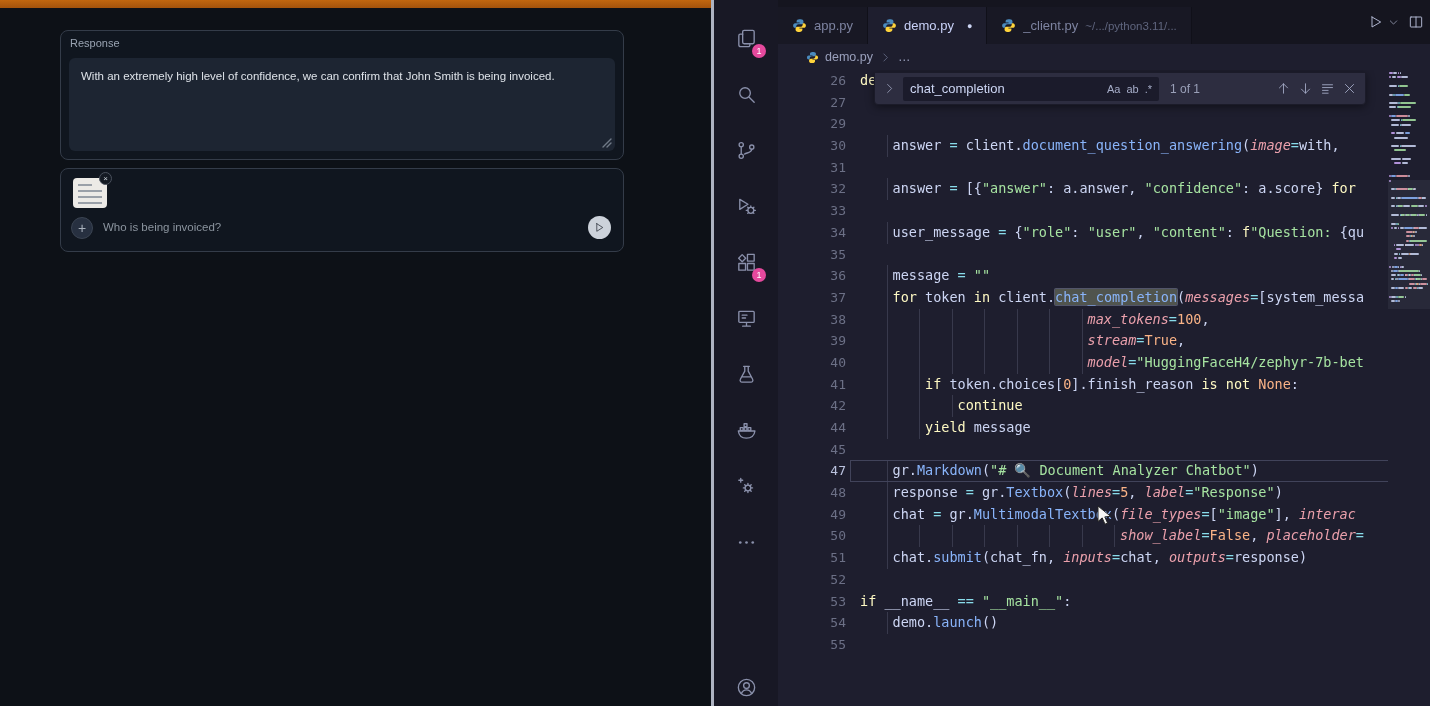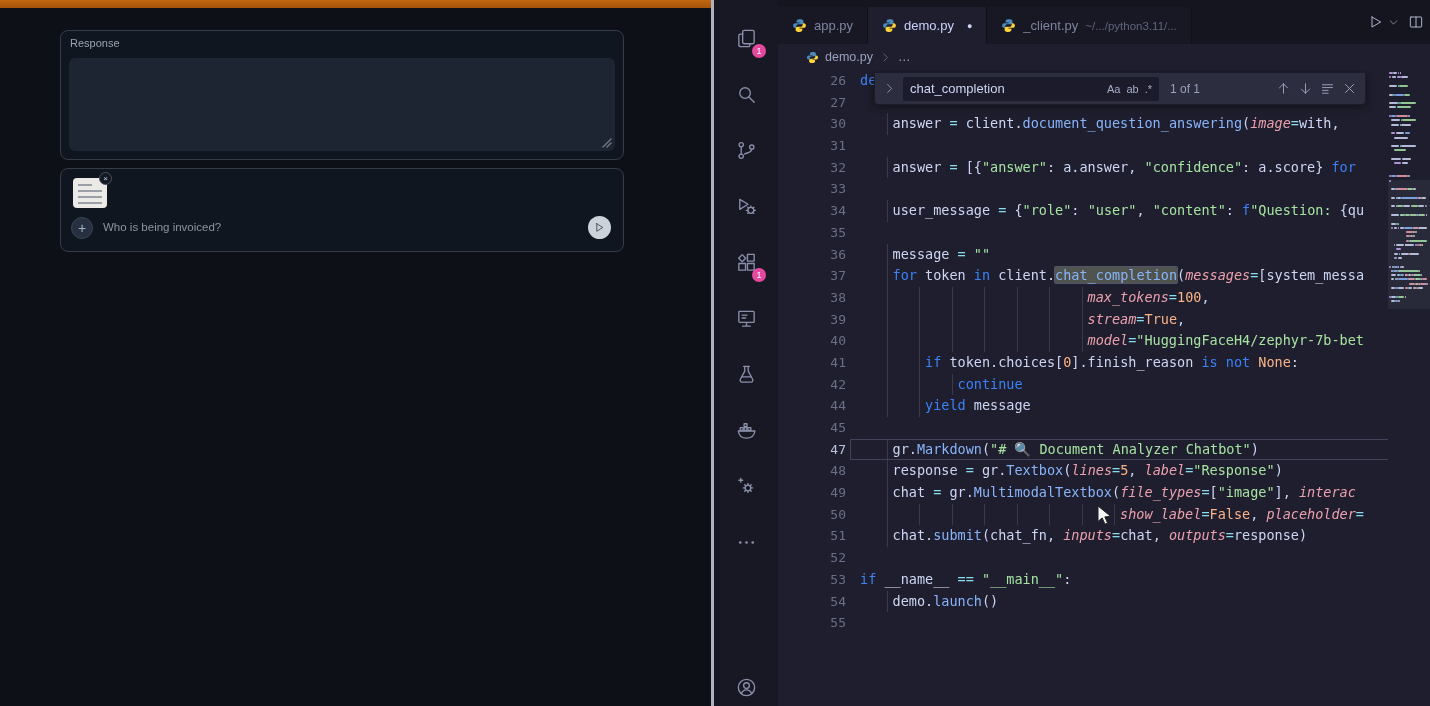--- a/index.html
+++ b/index.html
@@ -51,21 +51,21 @@
   .breadcrumb .icon{width:13px;height:13px}
   .bc-sep{width:10px;height:10px;color:#6e7490}
 
   .code-area{position:relative;height:636px;overflow:hidden;font-family:"DejaVu Sans Mono",monospace;font-size:13.5px}
   .code-row{position:relative;display:flex;height:21.7px;line-height:21.7px}
   .gutter{width:74px;padding-right:6px;text-align:right;color:#6c7086;font-size:13px;flex:none;cursor:pointer}
   .code-text{white-space:pre;margin-left:8px;cursor:text}
   .guide{position:absolute;top:0;bottom:0;width:1px;background:rgba(88,91,112,.45)}
   .current-line::after{content:'';position:absolute;left:72px;right:0;top:0;bottom:0;border:1px solid #41435a;pointer-events:none}
   .current-line .gutter{color:#bac2de}
-  .tok-t{color:#cdd6f4}.tok-k{color:#3b82f6}.tok-f{color:#89b4fa}.tok-s{color:#a6e3a1}
+  .tok-t{color:#cdd6f4}.tok-k{color:#fef9c3}.tok-f{color:#89b4fa}.tok-s{color:#a6e3a1}
   .tok-n{color:#fab387}.tok-p{color:#eba0ac;font-style:italic}.tok-o{color:#89dceb}
   .find-match{background:rgba(163,173,132,.38);box-shadow:0 0 0 1px rgba(205,214,244,.3);border-radius:1px}
 
   .find-widget{position:absolute;top:2px;right:64px;width:492px;height:33px;background:#2d2d40;border:1px solid #1b1b29;border-radius:0 0 4px 4px;box-shadow:0 2px 8px rgba(0,0,0,.45);display:flex;align-items:center;padding:0 8px;gap:7px;z-index:5;font-family:"Liberation Sans",sans-serif}
   .fw-chevron{width:13px;height:13px;color:#a6adc8;cursor:pointer}
   .fw-input{width:256px;height:24px;background:#1b1b2b;border-radius:2px;display:flex;align-items:center;padding:0 7px;gap:6px}
   .fw-query{flex:1;font-size:13px;color:#cdd6f4;white-space:nowrap;overflow:hidden}
   .fw-toggle{font-size:11px;color:#a6adc8;cursor:pointer}
   .fw-toggle.ww{}
   .fw-results{font-size:12px;color:#9aa0b8;white-space:nowrap;margin-left:4px}
@@ -82,20 +82,21 @@
 <body>
 
 <div class="stage">
 
   <div class="left-pane">
     <div class="left-topbar"></div>
 
     <div class="group response-group">
       <div class="group-label">Response</div>
       <div class="response-textarea">
+        <span>With an extremely high level of confidence, we can confirm that John Smith is being invoiced.</span>
         <span class="resize-handle icon">
           <svg viewBox="0 0 10 10">
               <path d="M9 1L1 9 M9 5L5 9"></path>
             </svg>
         </span>
       </div>
     </div>
 
     <div class="group chat-group">
       <div class="thumb">
@@ -295,20 +296,24 @@
       </div>
 
       <div class="code-area">
         <div>
             <div class="code-row">
               <span class="gutter">26</span>
               <span class="code-text"><span class="tok-k">de</span></span>
             </div>
             <div class="code-row">
               <span class="gutter">27</span>
+              <span class="code-text"></span>
+            </div>
+            <div class="code-row">
+              <span class="gutter">29</span>
               <span class="code-text"></span>
             </div>
             <div class="code-row">
               <span class="gutter">30</span>
               <span class="guide" style="left: 108.52px;"></span>
               <span class="code-text"><span class="tok-t">    answer </span><span class="tok-o">=</span><span class="tok-t"> client.</span><span class="tok-f">document_question_answering</span><span class="tok-t">(</span><span class="tok-p">image</span><span class="tok-o">=</span><span class="tok-t">with, </span></span>
             </div>
             <div class="code-row">
               <span class="gutter">31</span>
               <span class="code-text"></span>

